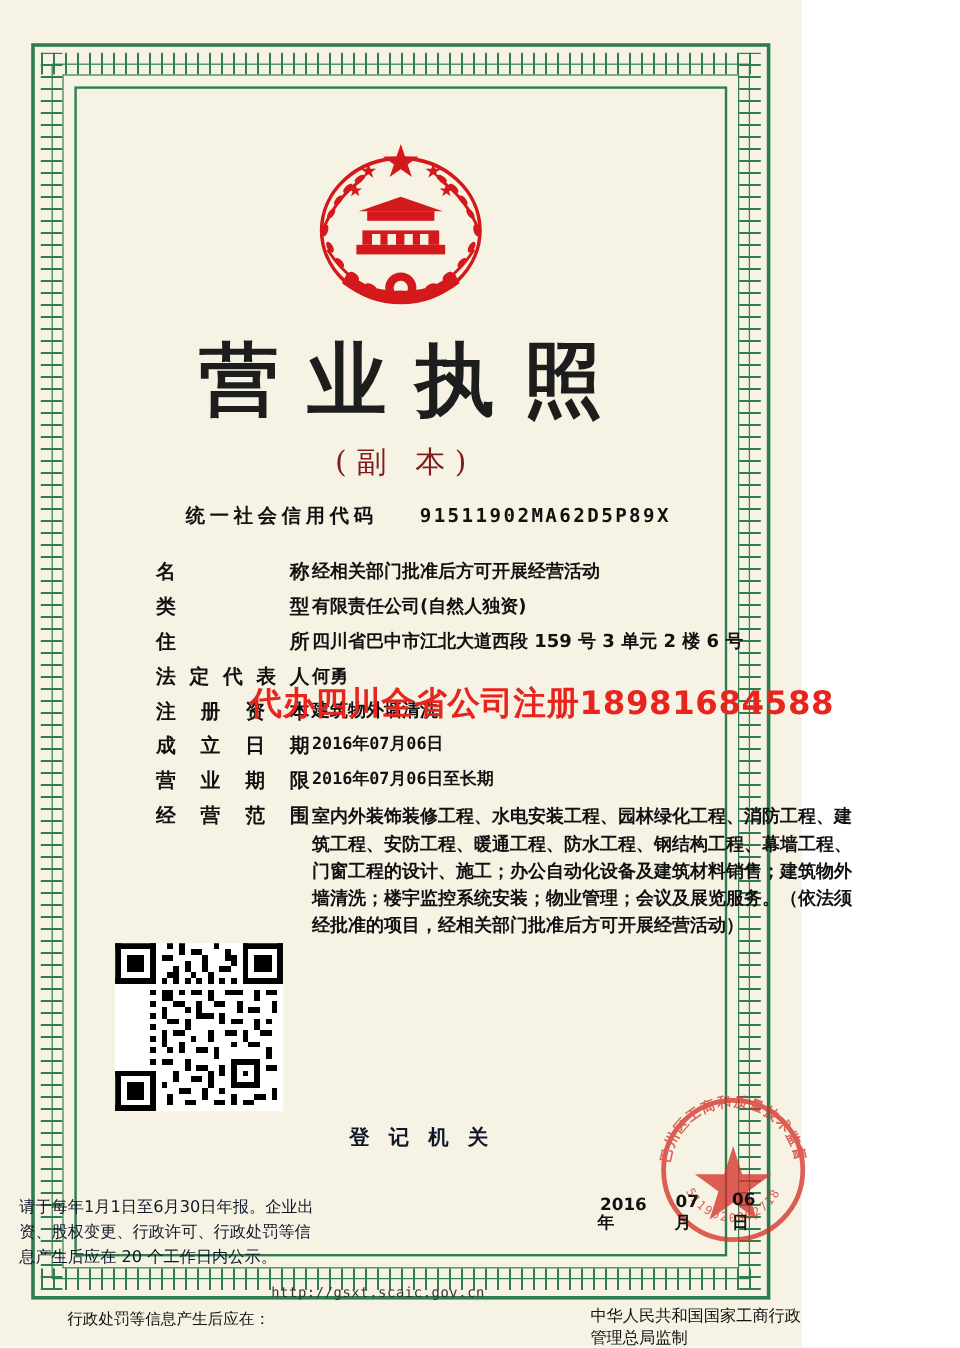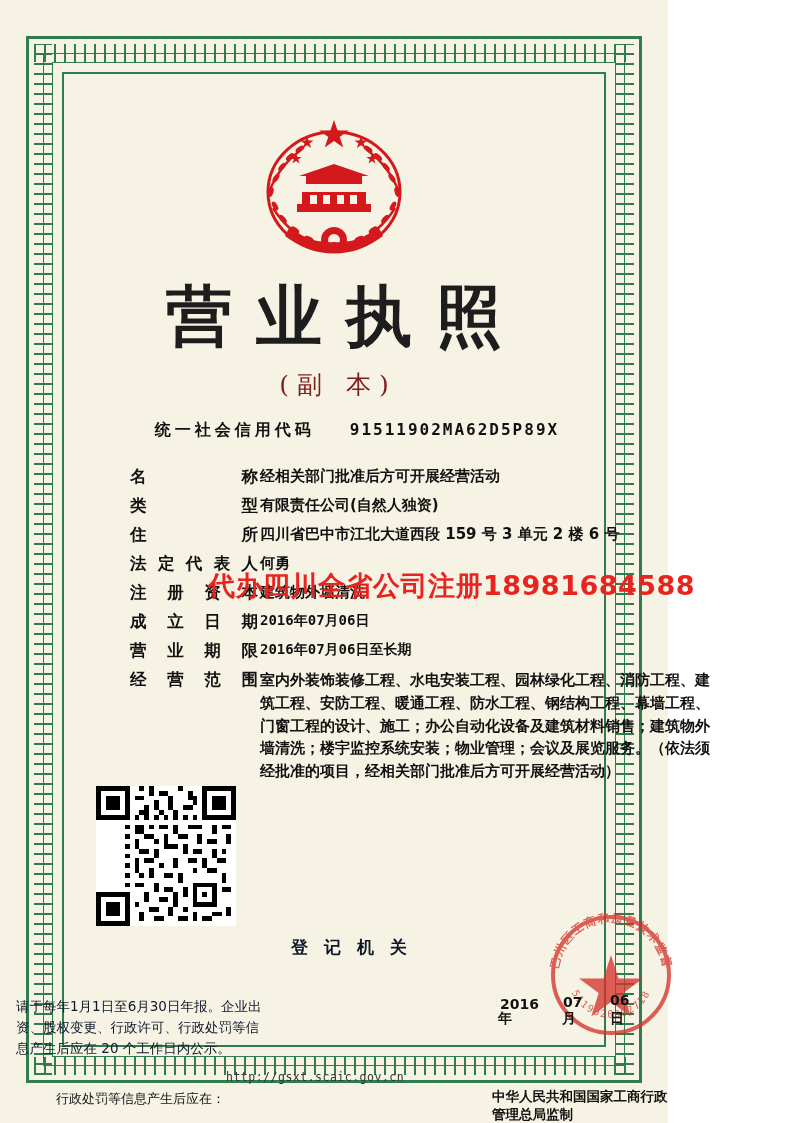--- a/index.html
+++ b/index.html
@@ -253,21 +253,20 @@
     color: #111;
     font-family: "DejaVu Sans", sans-serif;
   }
   .footer-right {
     position: absolute;
     left: 492px;
     top: 1088px;
     font-size: 13.5px;
     color: #111;
     font-family: "DejaVu Sans", sans-serif;
-    font-weight: bold;
   }
 </style>
 </head>
 <body>
 
 <div class="page">
 
   <div class="border-outer"></div>
   <div class="border-key"></div>
   <div class="border-inner"></div>

